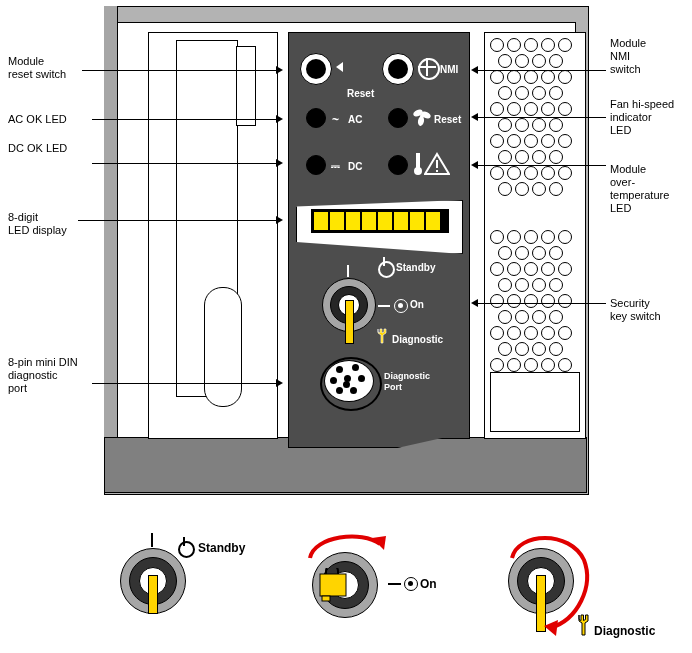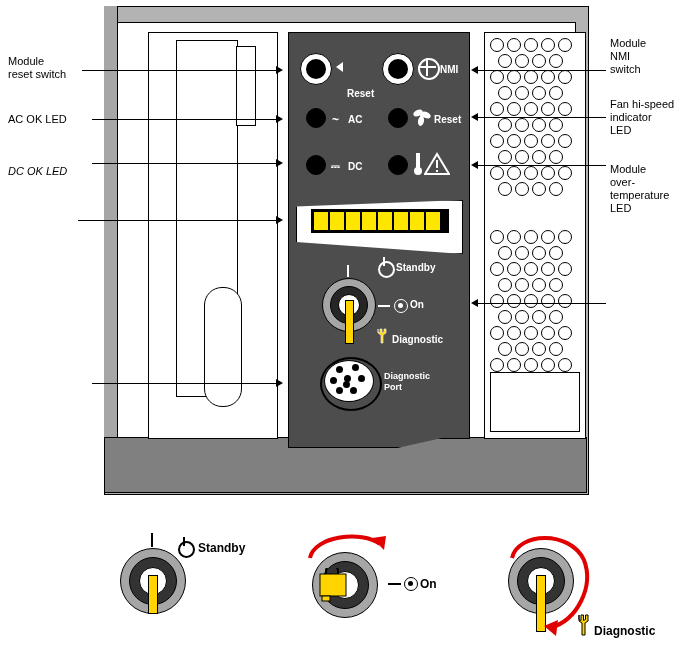--- a/index.html
+++ b/index.html
@@ -287,27 +287,32 @@
 
   <div class="label left" style="left:8px;top:55px;width:90px;">Module
 reset switch</div>
   <div class="leader" style="left:82px;top:70px;width:196px;"></div>
   <div class="arrow-r" style="left:276px;top:66px;"></div>
 
   <div class="label left" style="left:8px;top:113px;width:100px;">AC OK LED</div>
   <div class="leader" style="left:92px;top:119px;width:186px;"></div>
   <div class="arrow-r" style="left:276px;top:115px;"></div>
 
-  <div class="label left" style="left:8px;top:165px;width:100px;font-style:italic;">DC OK LED</div>
+  <div class="label left" style="left:8px;top:142px;width:100px;">DC OK LED</div>
   <div class="leader" style="left:92px;top:163px;width:186px;"></div>
   <div class="arrow-r" style="left:276px;top:159px;"></div>
 
+  <div class="label left" style="left:8px;top:211px;width:100px;">8-digit
+LED display</div>
   <div class="leader" style="left:78px;top:220px;width:200px;"></div>
   <div class="arrow-r" style="left:276px;top:216px;"></div>
 
+  <div class="label left" style="left:8px;top:356px;width:110px;">8-pin mini DIN
+diagnostic
+port</div>
   <div class="leader" style="left:92px;top:383px;width:186px;"></div>
   <div class="arrow-r" style="left:276px;top:379px;"></div>
 
   <div class="label right" style="left:610px;top:37px;width:80px;">Module
 NMI
 switch</div>
   <div class="leader" style="left:478px;top:70px;width:128px;"></div>
   <div class="arrow-l" style="left:471px;top:66px;"></div>
 
   <div class="label right" style="left:610px;top:98px;width:82px;">Fan hi-speed
@@ -316,20 +321,22 @@
   <div class="leader" style="left:478px;top:117px;width:128px;"></div>
   <div class="arrow-l" style="left:471px;top:113px;"></div>
 
   <div class="label right" style="left:610px;top:163px;width:82px;">Module
 over-
 temperature
 LED</div>
   <div class="leader" style="left:478px;top:165px;width:128px;"></div>
   <div class="arrow-l" style="left:471px;top:161px;"></div>
 
+  <div class="label right" style="left:610px;top:297px;width:82px;">Security
+key switch</div>
   <div class="leader" style="left:478px;top:303px;width:128px;"></div>
   <div class="arrow-l" style="left:471px;top:299px;"></div>
 
   <div class="keydia">
     <div class="kd-outer" style="left:120px;top:548px;"></div>
     <div class="kd-ring" style="left:129px;top:557px;"></div>
     <div class="kd-core" style="left:139px;top:567px;"></div>
     <div class="kd-stem" style="left:148px;top:575px;width:8px;height:37px;"></div>
     <div class="tick-v" style="left:151px;top:533px;height:14px;background:#000;"></div>
     <div class="standby-ring" style="left:178px;top:541px;"></div>

